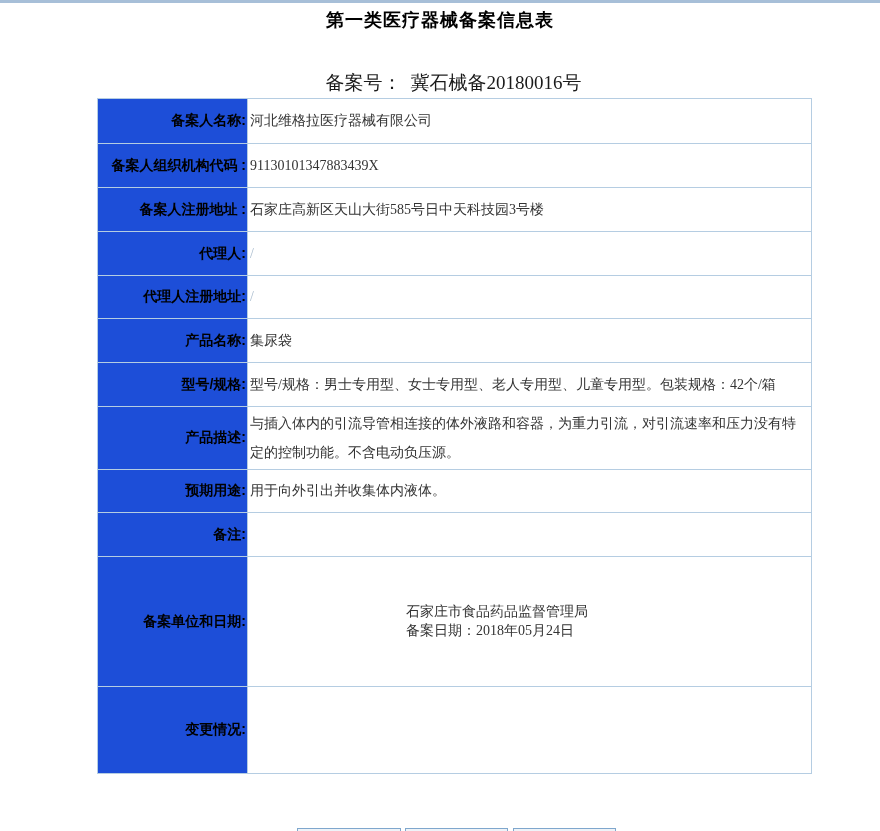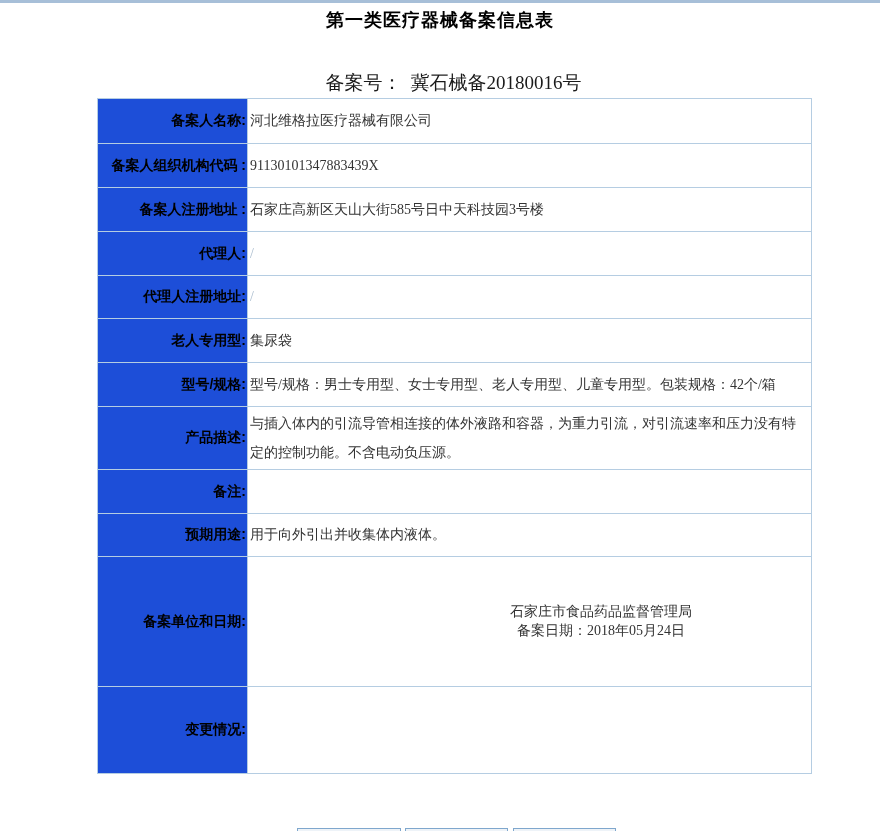--- a/index.html
+++ b/index.html
@@ -63,21 +63,21 @@
     font-size: 14px;
     color: #333333;
     text-align: left;
     padding: 2px 4px 2px 2px;
   }
   td.val.muted { color: #a9bcce; }
   td.val.desc { line-height: 29px; }
   .org-date-block {
     margin-left: 28%;
     width: 70%;
-    text-align: center;
+    text-align: left;
   }
   .org-line { display: block; }
   .date-line { display: block; margin-top: 1px; }
   .bottom-btn {
     position: absolute;
     top: 828px;
     height: 30px;
     border: 1px solid #7fa7cd;
     background: #eef3f8;
     box-sizing: border-box;
@@ -114,38 +114,38 @@
   </tr>
   <tr style="height:44px;">
     <td class="lbl">代理人:</td>
     <td class="val muted">/</td>
   </tr>
   <tr style="height:43px;">
     <td class="lbl">代理人注册地址:</td>
     <td class="val muted">/</td>
   </tr>
   <tr style="height:44px;">
-    <td class="lbl">老人专用型:</td>
+    <td class="lbl">产品名称:</td>
     <td class="val">集尿袋</td>
   </tr>
   <tr style="height:44px;">
     <td class="lbl">型号/规格:</td>
     <td class="val">型号/规格：男士专用型、女士专用型、老人专用型、儿童专用型。包装规格：42个/箱</td>
   </tr>
   <tr style="height:57px;">
     <td class="lbl">产品描述:</td>
     <td class="val desc">与插入体内的引流导管相连接的体外液路和容器，为重力引流，对引流速率和压力没有特定的控制功能。不含电动负压源。</td>
   </tr>
+  <tr style="height:43px;">
+    <td class="lbl">预期用途:</td>
+    <td class="val">用于向外引出并收集体内液体。</td>
+  </tr>
   <tr style="height:44px;">
     <td class="lbl">备注:</td>
     <td class="val"></td>
-  </tr>
-  <tr style="height:43px;">
-    <td class="lbl">预期用途:</td>
-    <td class="val">用于向外引出并收集体内液体。</td>
   </tr>
   <tr style="height:130px;">
     <td class="lbl">备案单位和日期:</td>
     <td class="val">
       <div class="org-date-block">
         <span class="org-line">石家庄市食品药品监督管理局</span>
         <span class="date-line">备案日期：2018年05月24日</span>
       </div>
     </td>
   </tr>

